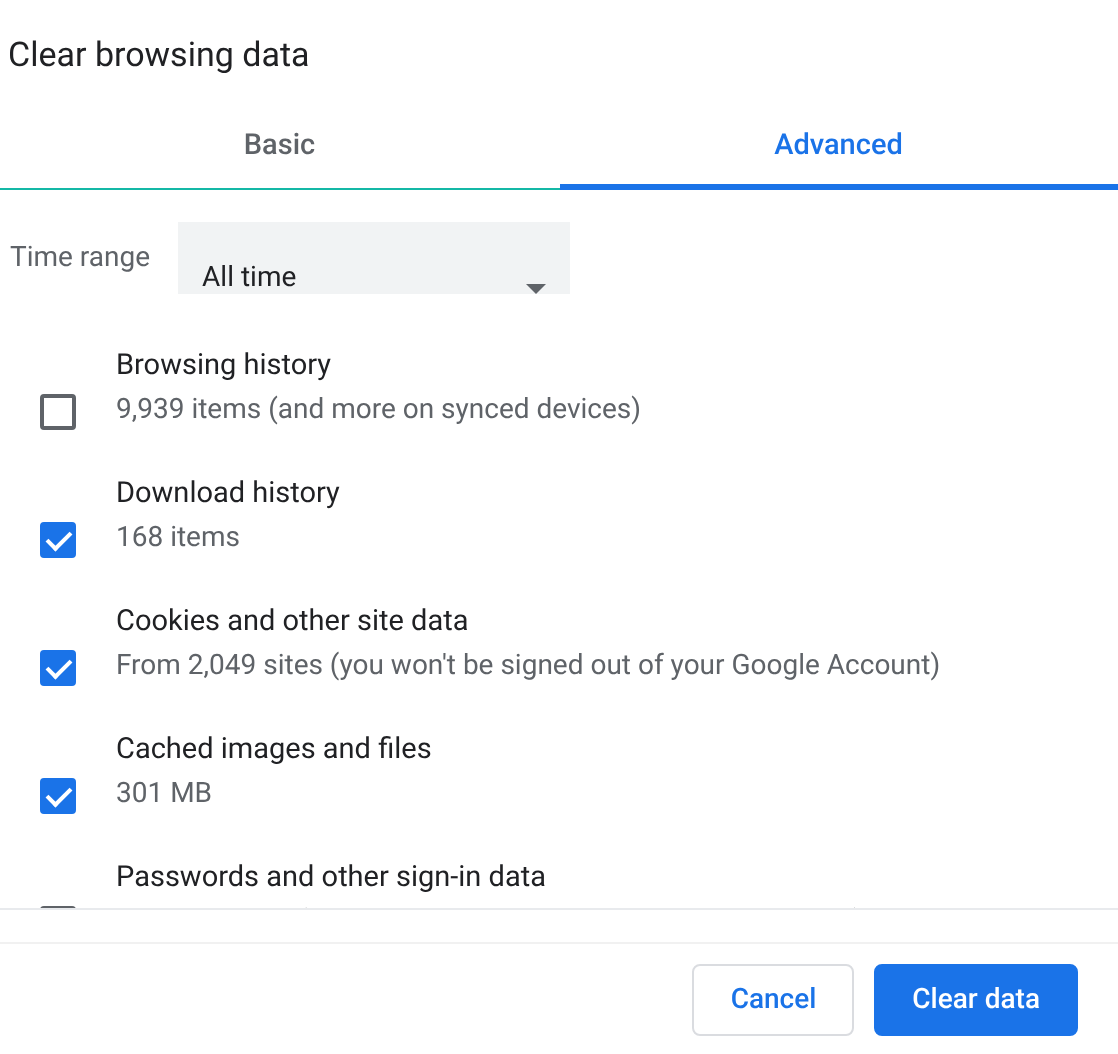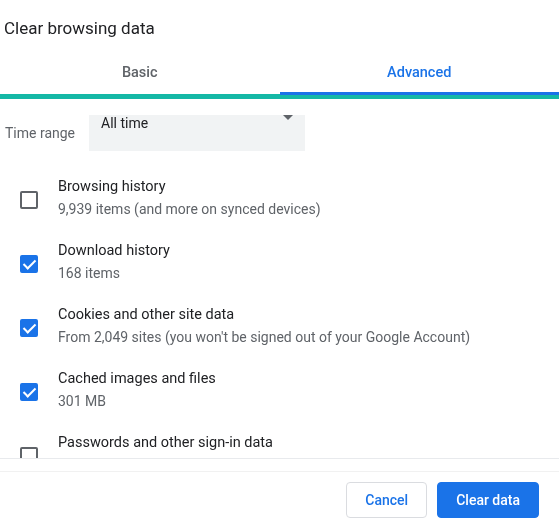--- a/index.html
+++ b/index.html
@@ -13,21 +13,21 @@
     overflow: hidden;
     position: relative;
   }
   .dialog-title {
     font-size: 17px;
     padding: 18px 20px 14px 4px;
     color: #202124;
   }
   .tabs {
     display: flex;
-    border-bottom: 5px solid #14b8a6;
+    border-bottom: 1px solid #14b8a6;
   }
   .tab {
     flex: 1;
     text-align: center;
     padding: 12px 0 13px 0;
     font-size: 14.5px;
     font-weight: 500;
     cursor: pointer;
     color: #5f6368;
     position: relative;
@@ -56,36 +56,36 @@
   .time-label {
     color: #5f6368;
     margin-right: 14px;
   }
   .select {
     background: #f1f3f4;
     border-radius: 0;
     padding: 0 12px;
     height: 36px;
     display: flex;
-    align-items: flex-start;
+    align-items: flex-end;
     justify-content: space-between;
-    width: 216px;
+    width: 196px;
     cursor: pointer;
   }
   .select .value { color: #202124; }
   .select .chev {
     width: 0; height: 0;
     border-left: 5px solid transparent;
     border-right: 5px solid transparent;
     border-top: 5px solid #5f6368;
   }
   .list { padding: 4px 20px 10px 20px; }
   .item {
     display: flex;
-    align-items: center;
+    align-items: flex-end;
     padding: 12px 0 10px 0;
   }
   .checkbox {
     width: 18px; height: 18px;
     border: 2px solid #5f6368;
     border-radius: 2px;
     margin-top: 3px;
     margin-right: 20px;
     flex-shrink: 0;
     cursor: pointer;

